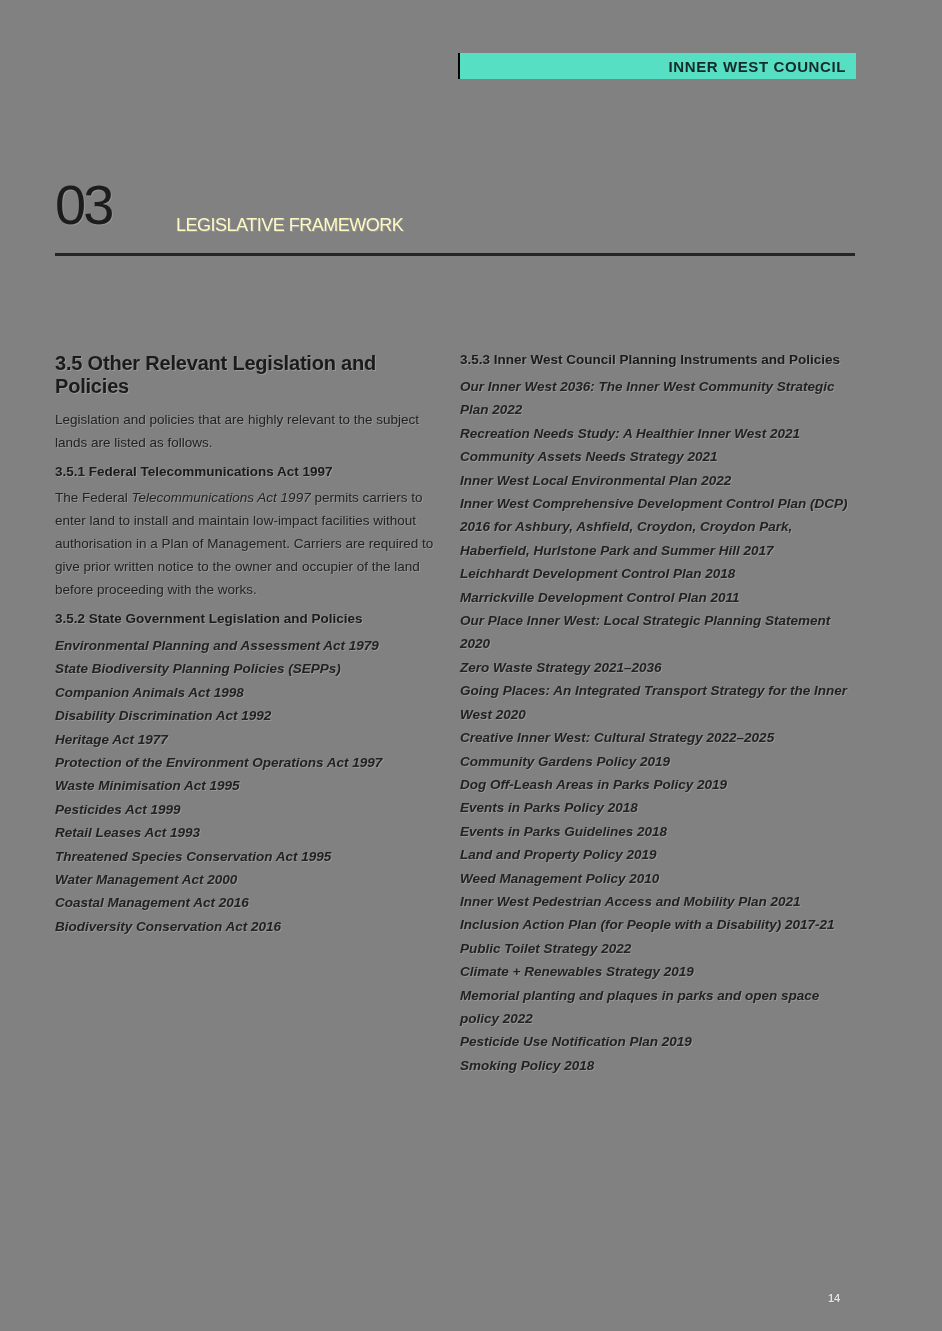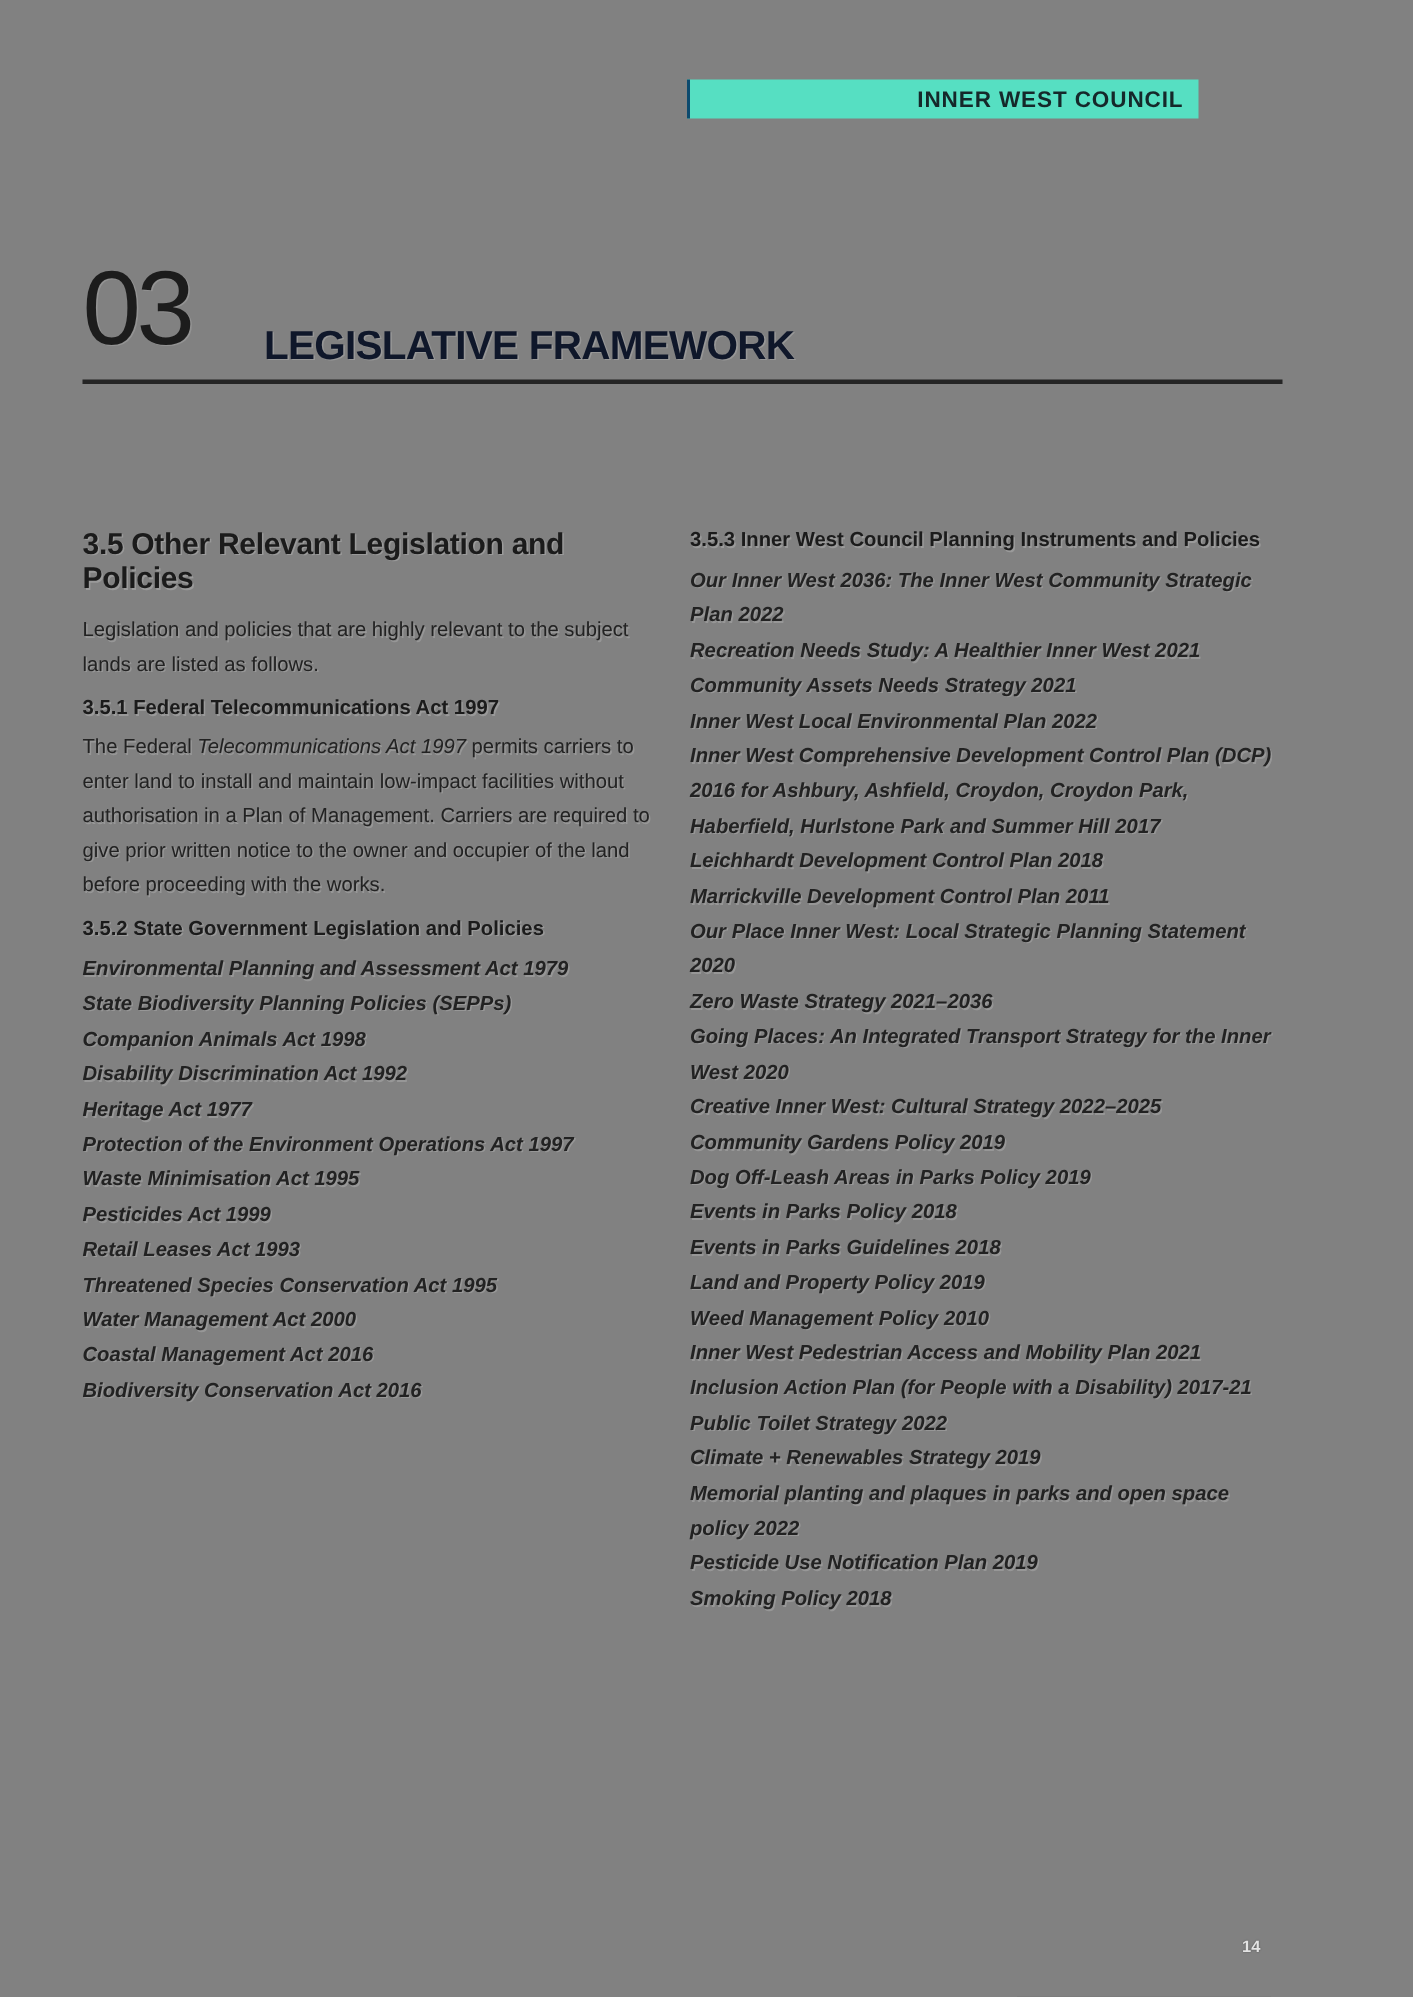--- a/index.html
+++ b/index.html
@@ -8,38 +8,38 @@
     background:#6f6f6f;
   }
   .page{
     position:relative;
     width:942px;height:1331px;
     background:#818181;
     overflow:hidden;
     margin:0 auto;
   }
   .banner{
-    position:absolute;left:458px;top:53px;width:341px;height:26px;
+    position:absolute;left:458px;top:53px;width:398px;height:26px;
     background:#56dfc2;
-    border-left:2px solid #0c4a6e;
+    border-left:2px solid #000000;
     display:flex;align-items:center;justify-content:flex-end;
     padding-right:10px;box-sizing:border-box;
   }
   .banner-text{
     color:#15282a;font-size:15px;font-weight:700;letter-spacing:0.6px;
   }
   .chapter-number{
     position:absolute;left:55px;top:160px;
-    font-size:70px;font-weight:500;color:#1c1c1c;
+    font-size:56px;font-weight:500;color:#1c1c1c;
     letter-spacing:-3px;line-height:90px;
     text-shadow:1px 1px 0 rgba(255,255,255,0.15);
   }
   .chapter-title{
     position:absolute;left:176px;top:215px;
-    font-size:27px;font-weight:700;color:#0f172a;
+    font-size:18px;font-weight:400;color:#fef9c3;
     letter-spacing:-0.5px;
     text-shadow:1px 1px 0 rgba(255,255,255,0.18);
   }
   .chapter-rule{
     position:absolute;left:55px;top:253px;width:800px;height:3px;
     background:#252525;
   }
   .col-left{
     position:absolute;left:55px;top:352px;width:392px;
   }

